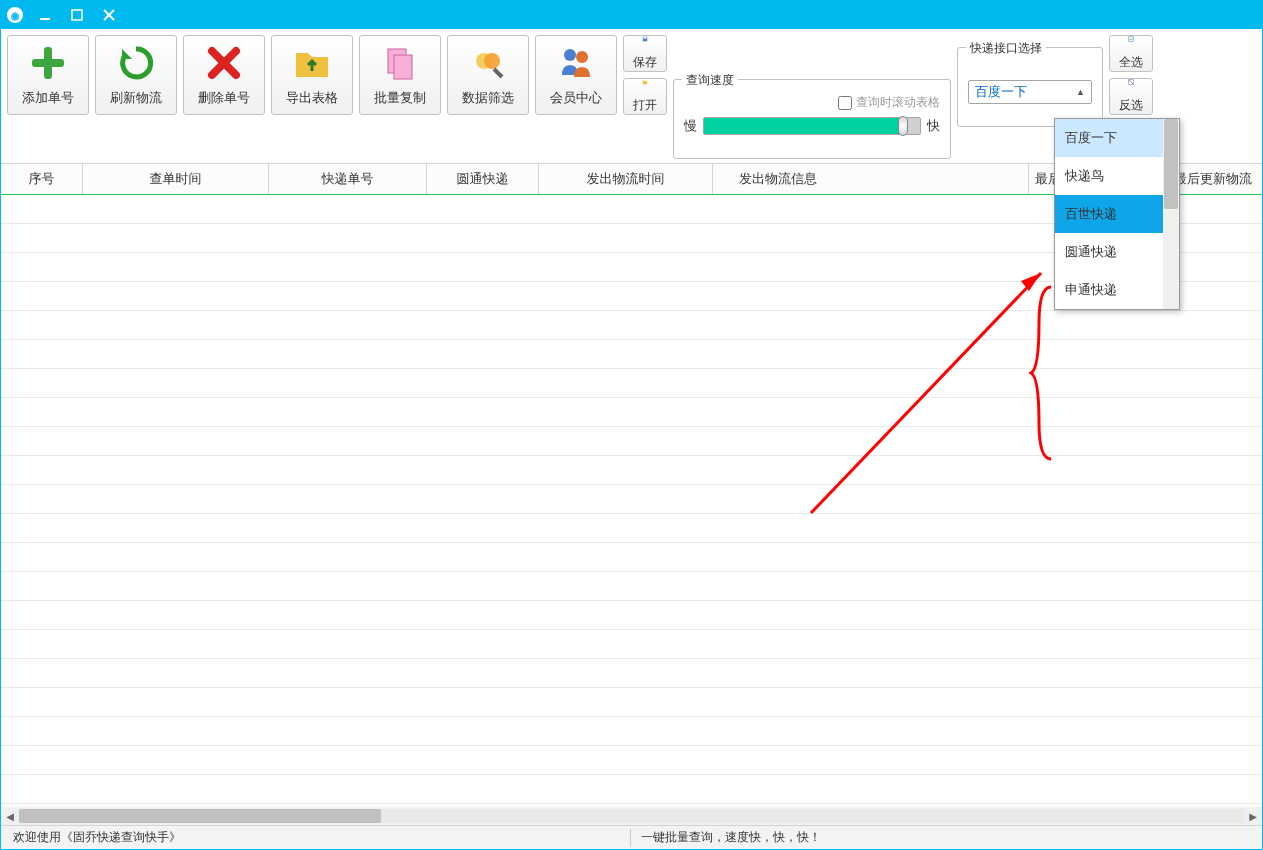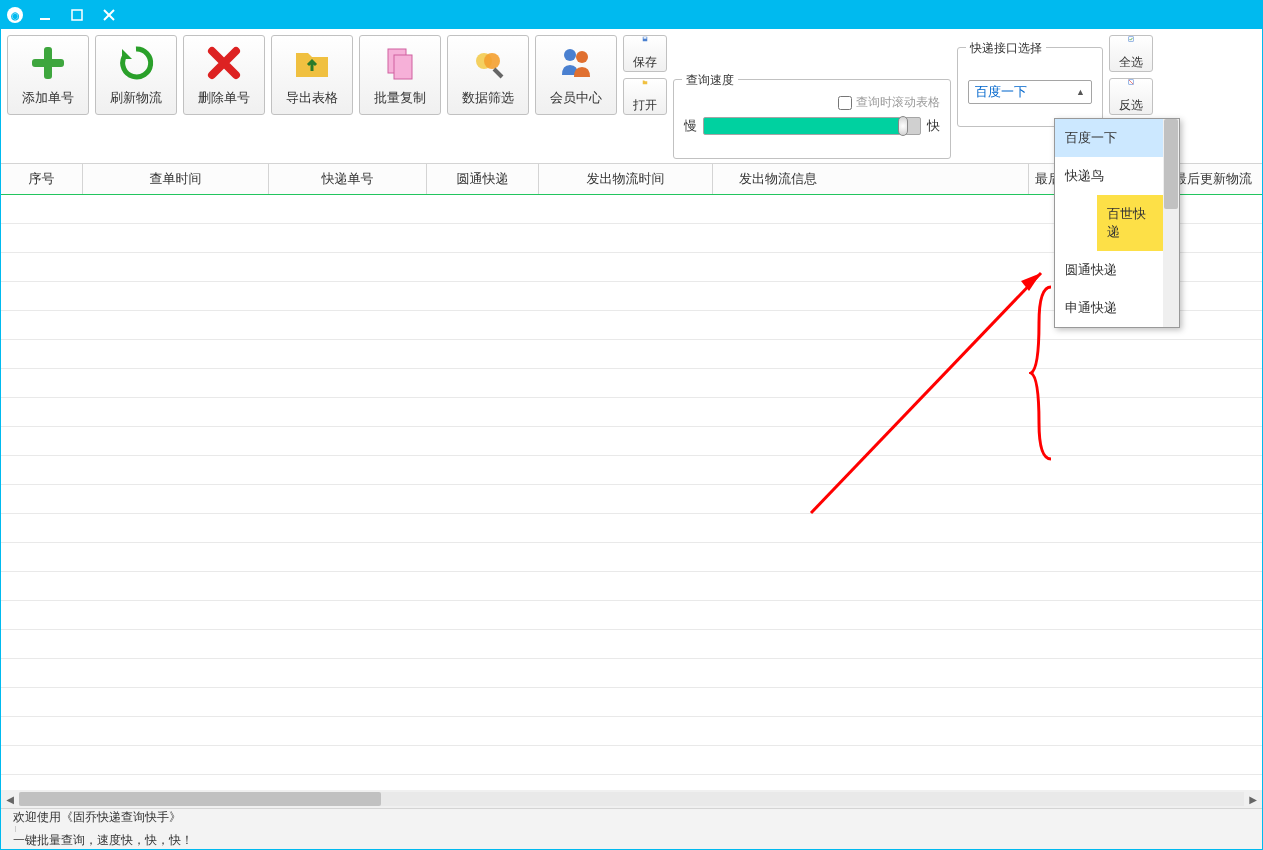--- a/index.html
+++ b/index.html
@@ -175,21 +175,21 @@
       display: flex;
     }
     .dropdown-items { flex: 1; }
     .dropdown-item {
       padding: 10px 10px;
       font-size: 13px;
       color: #333;
       cursor: pointer;
     }
     .dropdown-item.selected { background: #cce8ff; }
-    .dropdown-item.hover { background: #fde047; margin-left: 42px; }
+    .dropdown-item.hover { background: #0ea5e9; }
     .dropdown-scroll {
       width: 16px;
       background: #efefef;
       position: relative;
     }
     .dropdown-scroll-thumb {
       position: absolute;
       top: 0; left: 1px;
       width: 14px; height: 90px;
       background: #c1c1c1;
@@ -246,30 +246,29 @@
     }
     .hscroll-track { flex: 1; height: 14px; background: #e9e9e9; position: relative; }
     .hscroll-thumb {
       position: absolute; left: 0; top: 0;
       width: 362px; height: 14px;
       background: #c1c1c1;
       border-radius: 2px;
     }
     
     .status-bar {
-      height: 41px;
+      height: 24px;
       border-top: 1px solid #d4d4d4;
       display: flex;
-      align-items: flex-start;
+      align-items: center;
       font-size: 12px;
       color: #333;
       padding: 0 8px;
       flex-shrink: 0;
       background: #f3f3f3;
-      flex-direction: column;
     }
     .status-sec { padding: 0 4px; }
     .status-sep { border-left: 1px solid #ccc; height: 18px; margin: 0 6px; }
     
     .anno-arrow {
       position: absolute;
       left: 800px;
       top: 100px;
       width: 260px;
       height: 260px;

